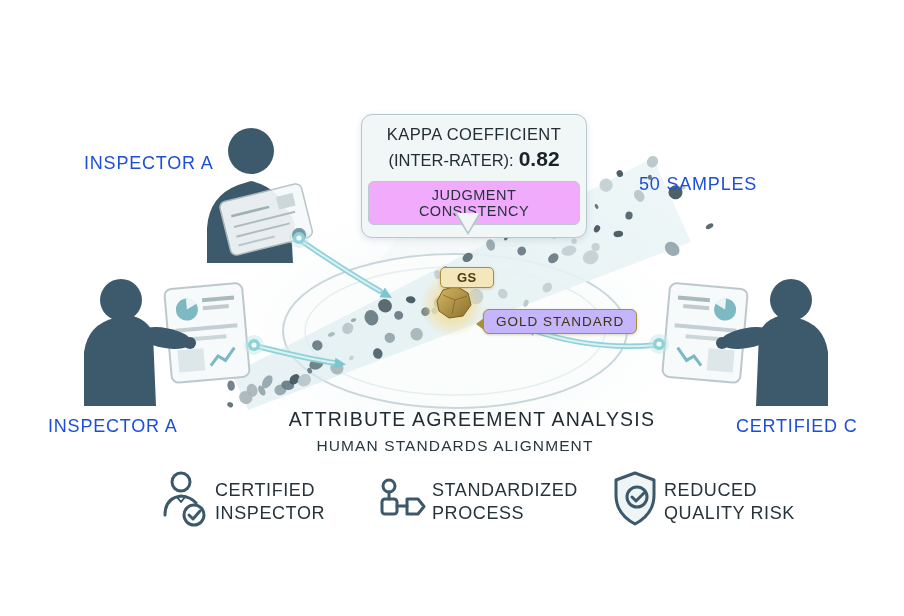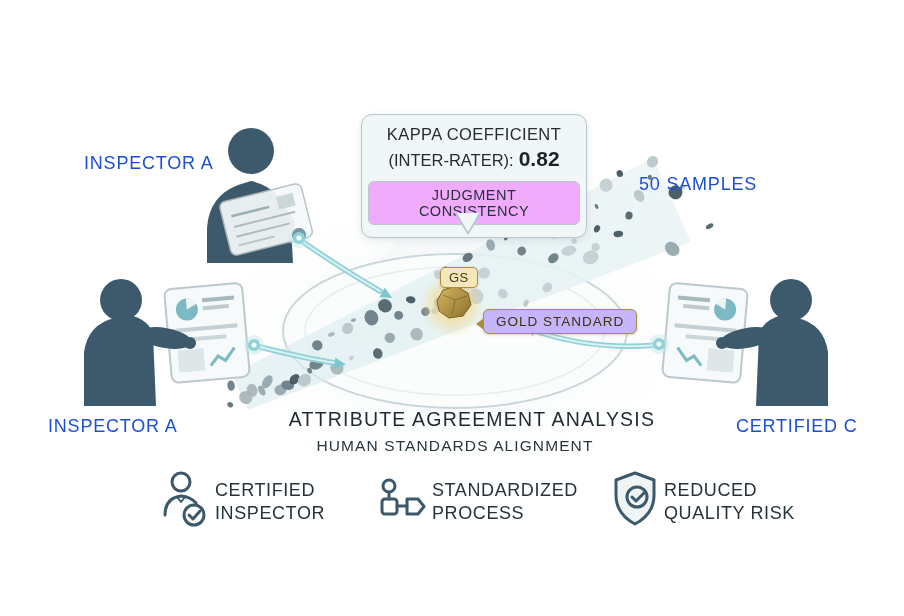--- a/index.html
+++ b/index.html
@@ -15,21 +15,21 @@
            padding:10px 6px 12px;text-align:center;box-shadow:0 2px 7px rgba(110,135,148,.20);}
   .callout .l1{font-size:16.5px;letter-spacing:.4px;color:#222e35;}
   .callout .l2{font-size:16.5px;margin-top:3px;color:#222e35;}
   .callout .val{font-size:21px;font-weight:bold;margin-left:5px;color:#18232a;}
   .subbox{margin:10px auto 0;display:inline-block;background:#f0abfc;border:1px solid #bac9ce;border-radius:6px;
           padding:5px 12px;font-size:14.5px;letter-spacing:.5px;color:#27333b;}
   .tail-border{left:455px;top:214px;width:0;height:0;border-left:13px solid transparent;border-right:13px solid transparent;border-top:21px solid #b7c8cd;}
   .tail-fill{left:457px;top:213px;width:0;height:0;border-left:11px solid transparent;border-right:11px solid transparent;border-top:19px solid #f1f6f7;}
 
   .gs-tag{left:440px;top:267px;background:#f3e7bb;border:1.5px solid #ab8c3a;border-radius:5px;
-          padding:2px 8px;font-size:13px;font-weight:normal;color:#4a3a12;letter-spacing:.5px;box-shadow:0 1px 3px rgba(150,120,40,.3);}
+          padding:2px 16px;font-size:13px;font-weight:bold;color:#4a3a12;letter-spacing:.5px;box-shadow:0 1px 3px rgba(150,120,40,.3);}
   .gold-lbl{left:483px;top:309px;background:#c4b5fd;border:1.5px solid #ab8c3a;border-radius:6px;
             padding:4px 12px;font-size:13.5px;color:#41320c;letter-spacing:1px;box-shadow:0 1px 3px rgba(150,120,40,.3);}
   .gold-lbl::before{content:"";position:absolute;left:-8px;top:8px;border-top:6px solid transparent;border-bottom:6px solid transparent;border-right:8px solid #ab8c3a;}
 
   .main-title{left:222px;top:408px;width:500px;text-align:center;font-size:19.5px;letter-spacing:1.2px;color:#1f2a31;}
   .sub-title{left:205px;top:437px;width:500px;text-align:center;font-size:15.5px;letter-spacing:1.1px;color:#2a363d;}
 
   .legend-lbl{font-size:18px;line-height:23px;letter-spacing:.6px;color:#27333b;white-space:nowrap;}
 </style>
 </head>

